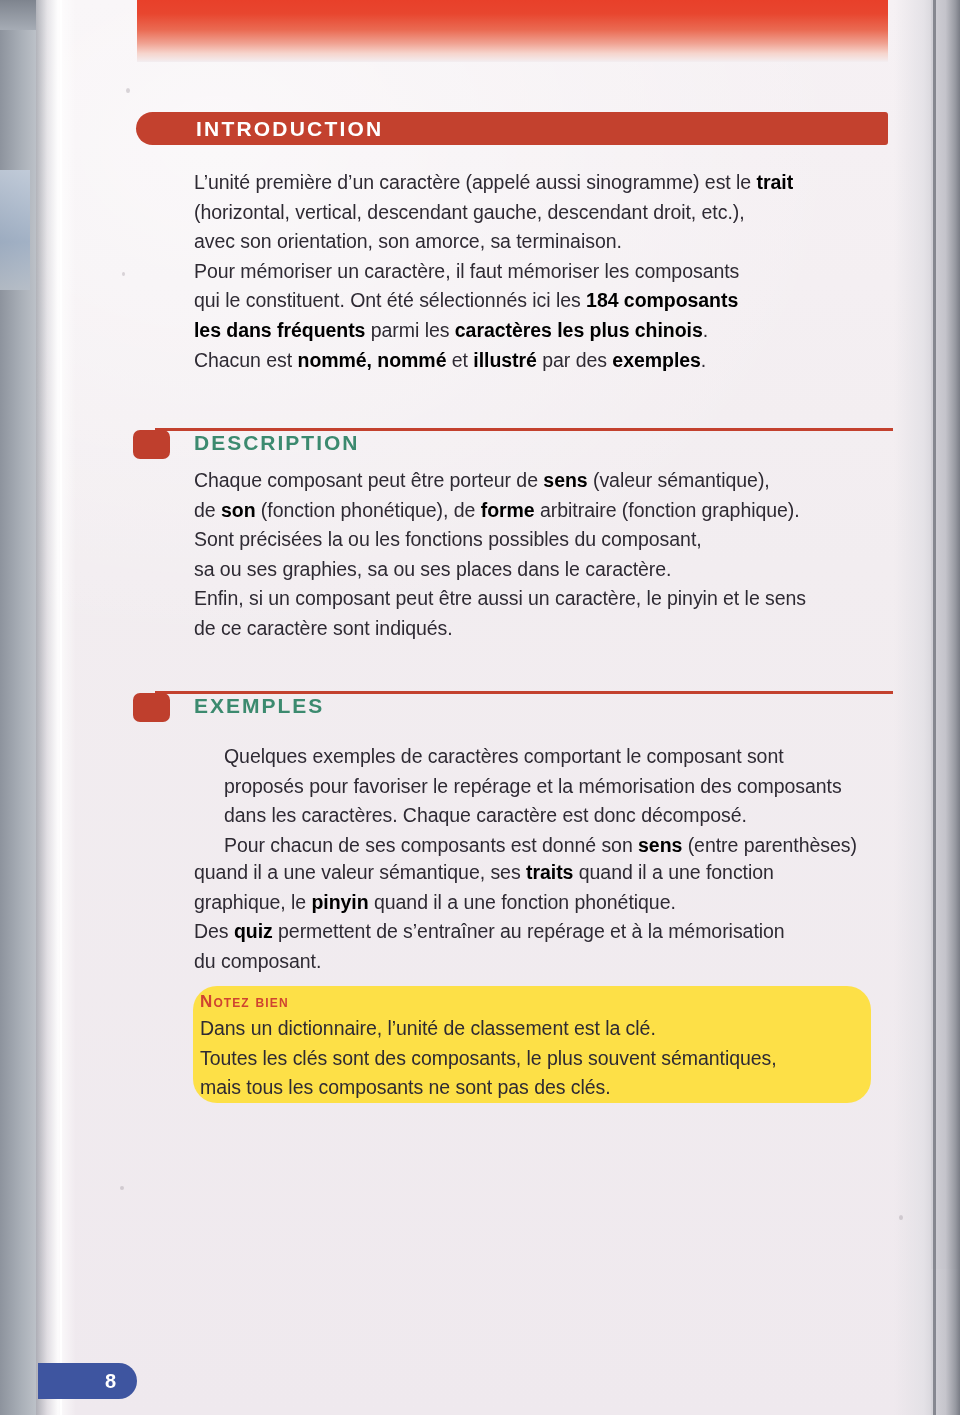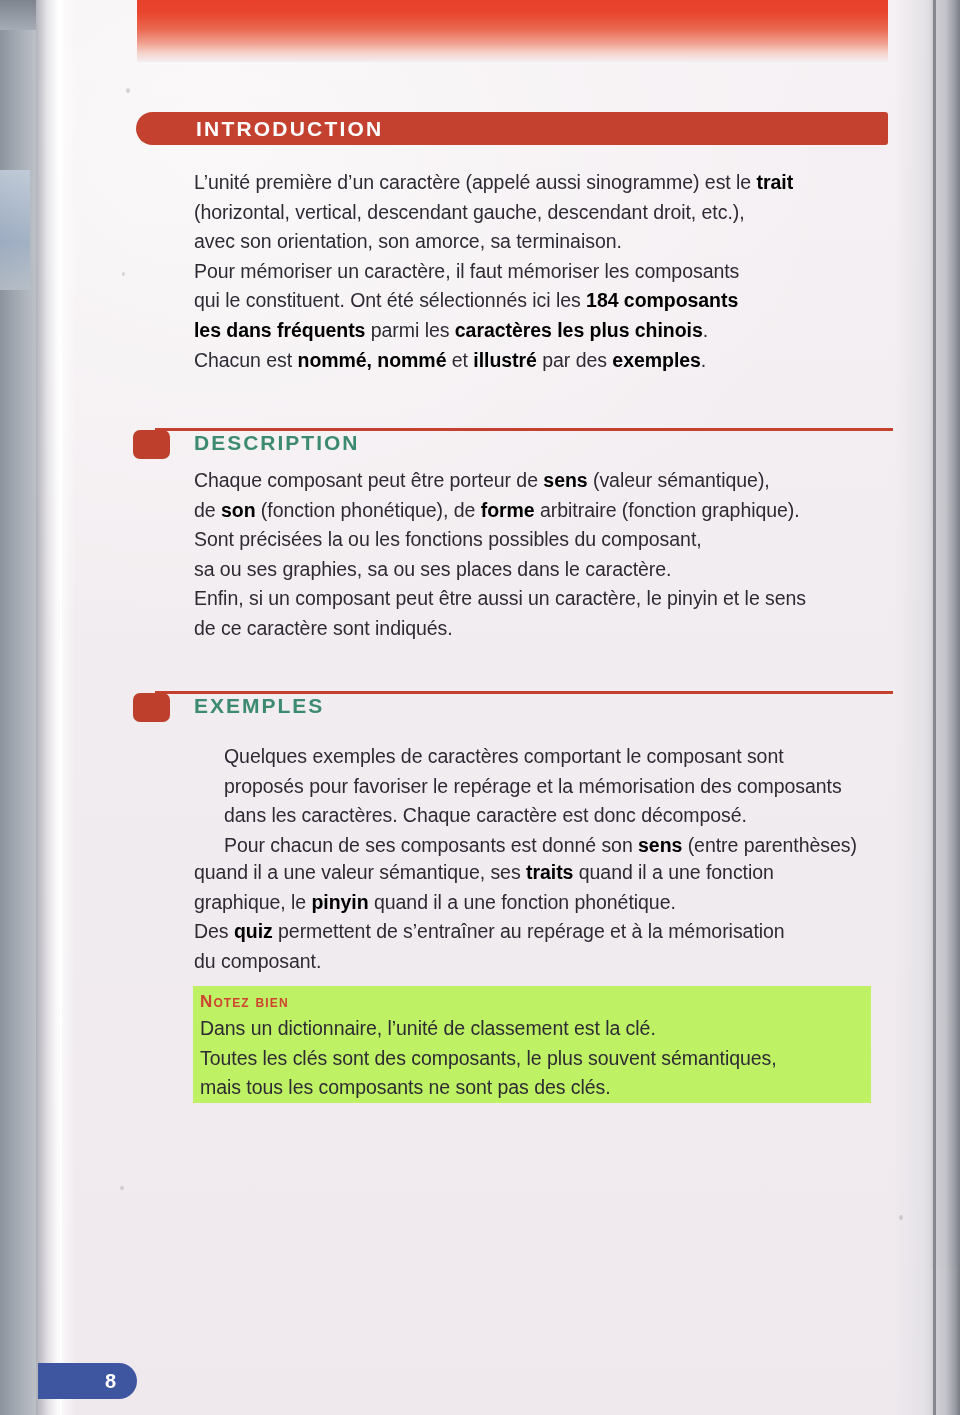--- a/index.html
+++ b/index.html
@@ -178,21 +178,22 @@
 
   #head-exemples { top: 687px; }
   #ex-text-1 { left: 194px; top: 742px; width: 706px; margin-left: 30px; }
   #ex-text-2 { left: 194px; top: 858px; width: 706px; }
 
   
   .note-box {
     position: absolute;
     left: 193px; top: 986px;
     width: 678px; height: 117px;
-    background: #bef264;
+    background: #fde047;
+    border-radius: 24px;
   }
   .note-title {
     position: absolute;
     left: 7px; top: 6px;
     color: #cf4330;
     font-size: 17px;
     font-weight: bold;
     letter-spacing: 1.1px;
     font-variant: small-caps;
   }

